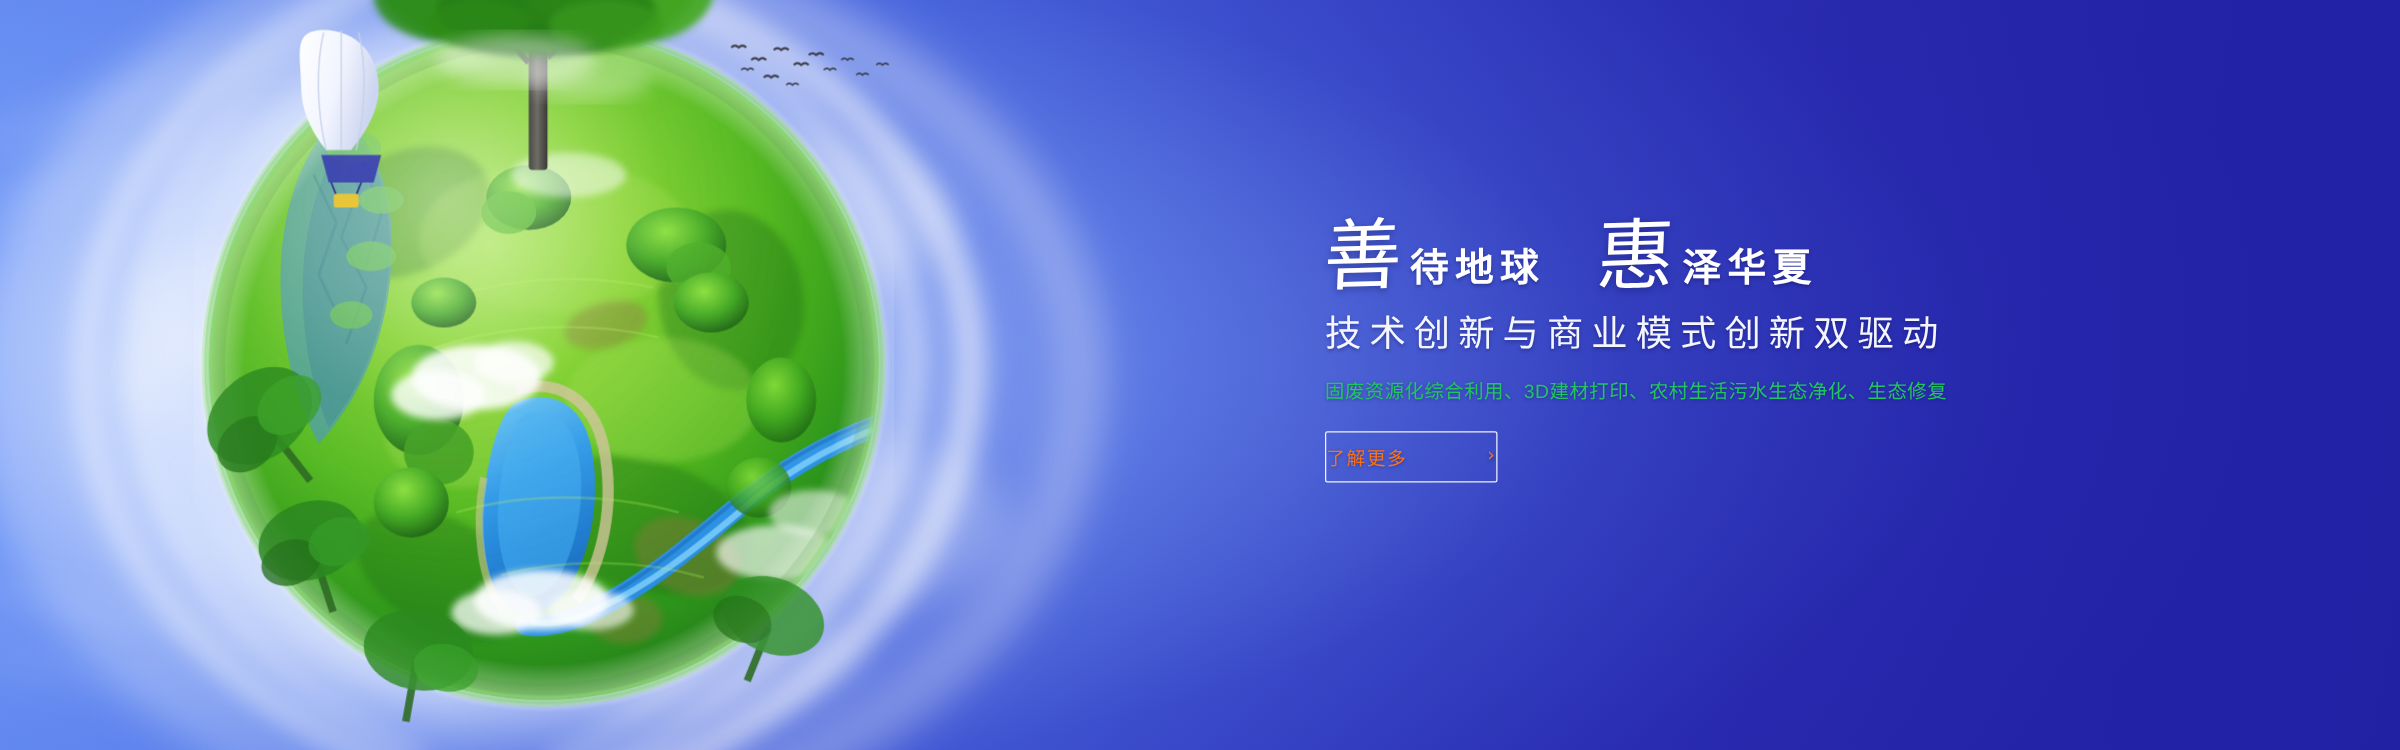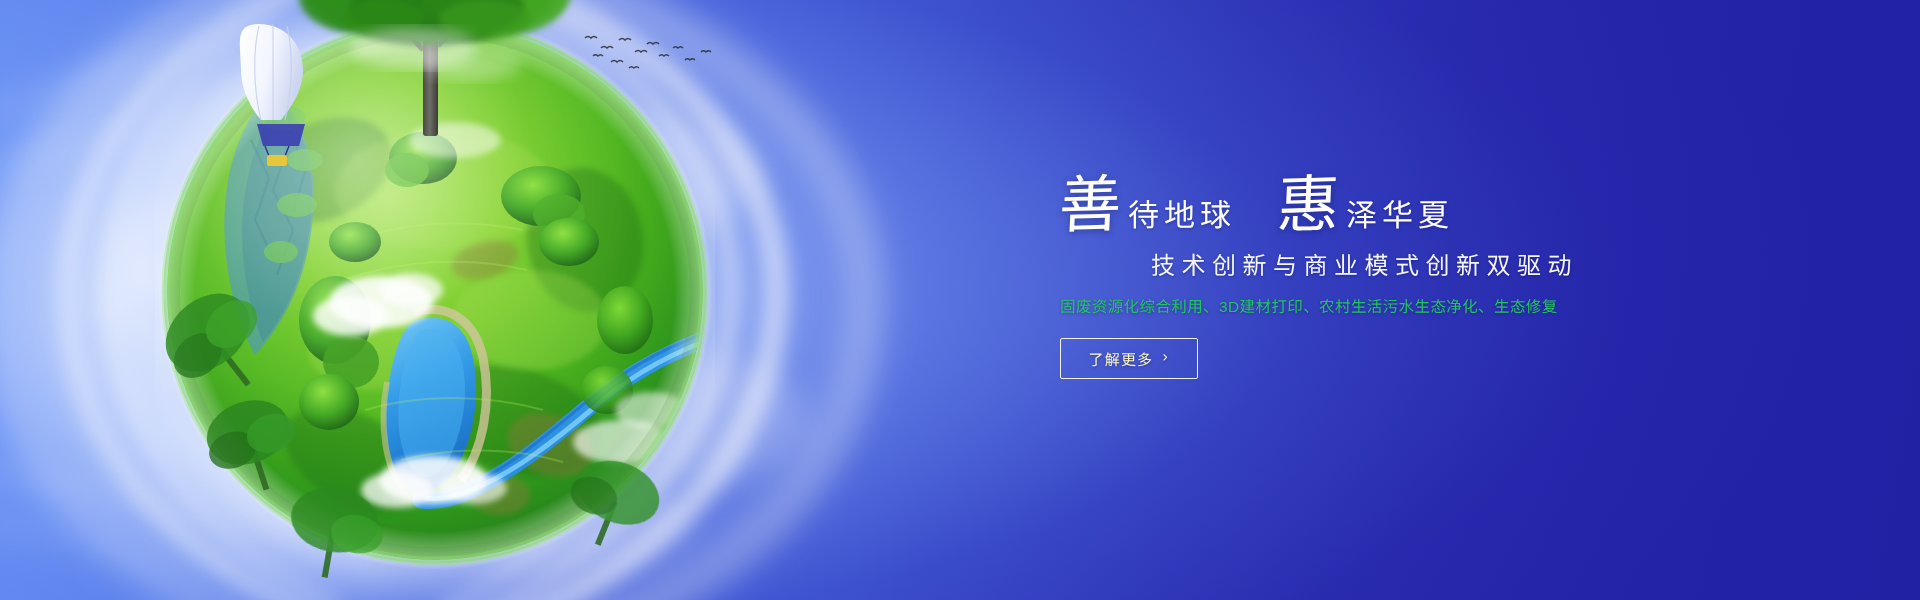--- a/index.html
+++ b/index.html
@@ -80,57 +80,56 @@
     letter-spacing:0;
     transform:skewX(-4deg) rotate(-1.5deg);
     transform-origin:bottom left;
     display:inline-block;
     text-shadow:0 2px 6px rgba(8,10,60,0.35);
   }
   .hl-small{
     font-family:"DejaVu Serif","Liberation Serif",serif;
     font-size:31px;
     line-height:1;
-    font-weight:400;
+    font-weight:700;
     letter-spacing:5px;
     padding-bottom:5px;
     margin-left:8px;
     display:inline-block;
   }
 
   .subtitle{
-    font-size:24px;
+    font-size:29px;
     letter-spacing:6.5px;
     font-weight:400;
     line-height:1.3;
     margin:0 0 14px 2px;
     white-space:nowrap;
     color:#f4f6ff;
-    text-align:right;
   }
 
   .desc{
     font-size:15.5px;
     letter-spacing:0.4px;
     line-height:1.5;
     margin:0 0 20px 2px;
     white-space:nowrap;
     color:#22c55e;
   }
 
   .cta{
     display:inline-flex;
     align-items:center;
-    justify-content:center;
+    justify-content:space-between;
     gap:9px;
     width:138px; height:41px;
     border:1px solid rgba(255,255,255,0.92);
     border-radius:2px;
     background:transparent;
-    color:#fef9c3;
+    color:#f97316;
     font-size:15px;
     letter-spacing:1.2px;
     cursor:pointer;
     font-family:inherit;
     text-decoration:none;
     margin-left:2px;
   }
   .cta .chev{
     font-size:15px;
     line-height:1;

